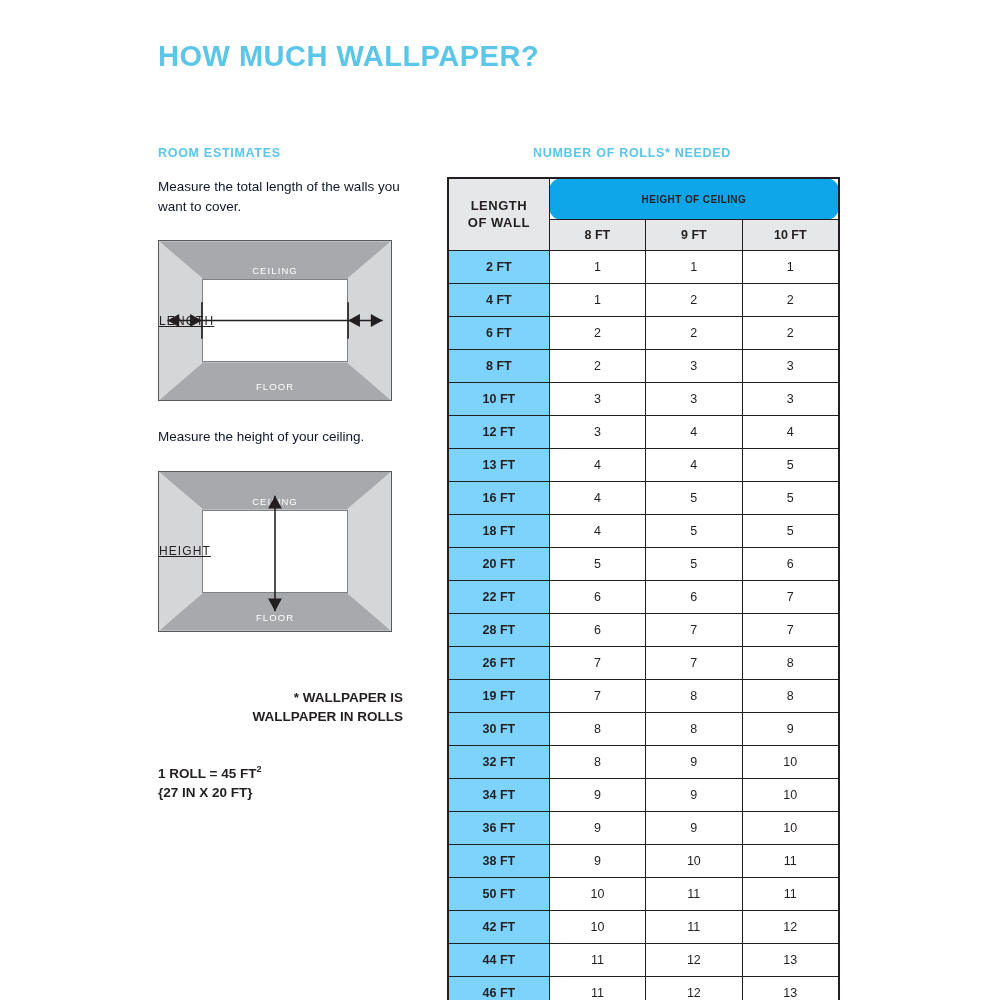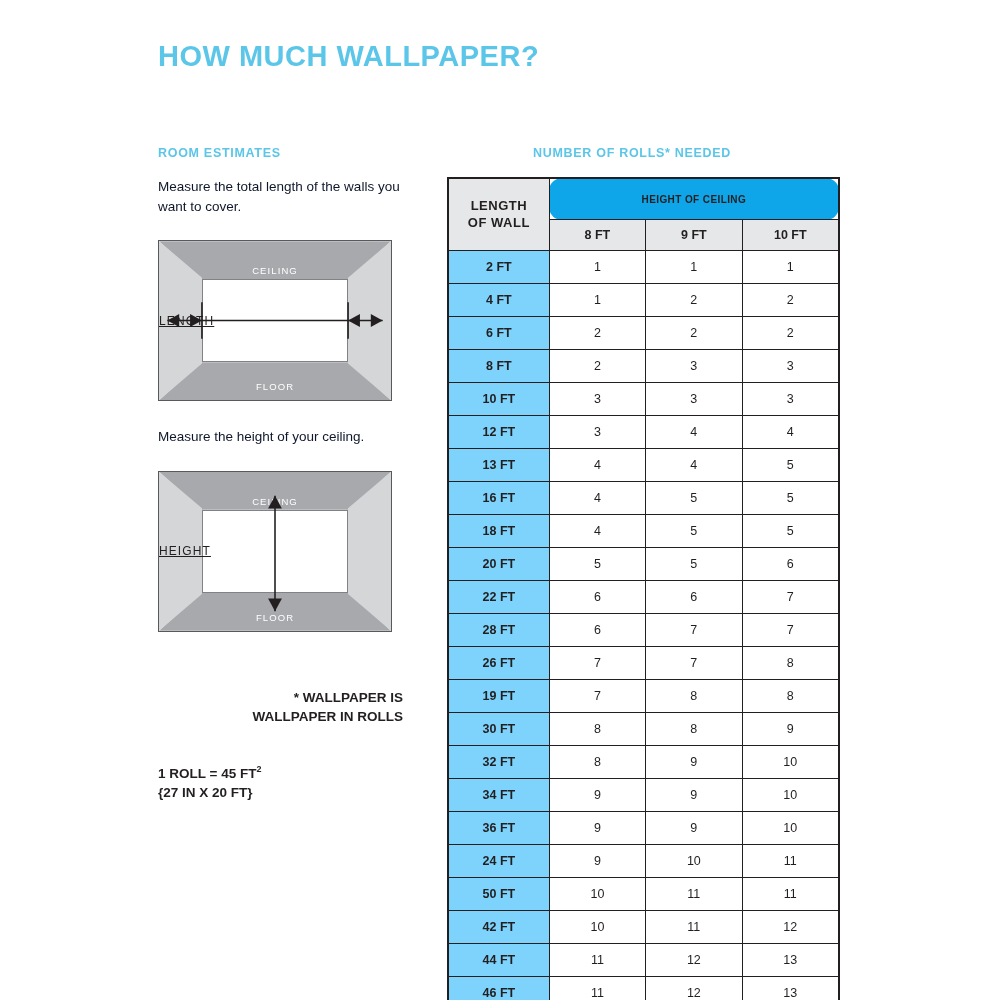--- a/index.html
+++ b/index.html
@@ -391,21 +391,21 @@
             <td class="val">9</td>
             <td class="val">10</td>
           </tr>
           <tr>
             <td class="rowhead">36 FT</td>
             <td class="val">9</td>
             <td class="val">9</td>
             <td class="val">10</td>
           </tr>
           <tr>
-            <td class="rowhead">24 FT</td>
+            <td class="rowhead">38 FT</td>
             <td class="val">9</td>
             <td class="val">10</td>
             <td class="val">11</td>
           </tr>
           <tr>
             <td class="rowhead">50 FT</td>
             <td class="val">10</td>
             <td class="val">11</td>
             <td class="val">11</td>
           </tr>

